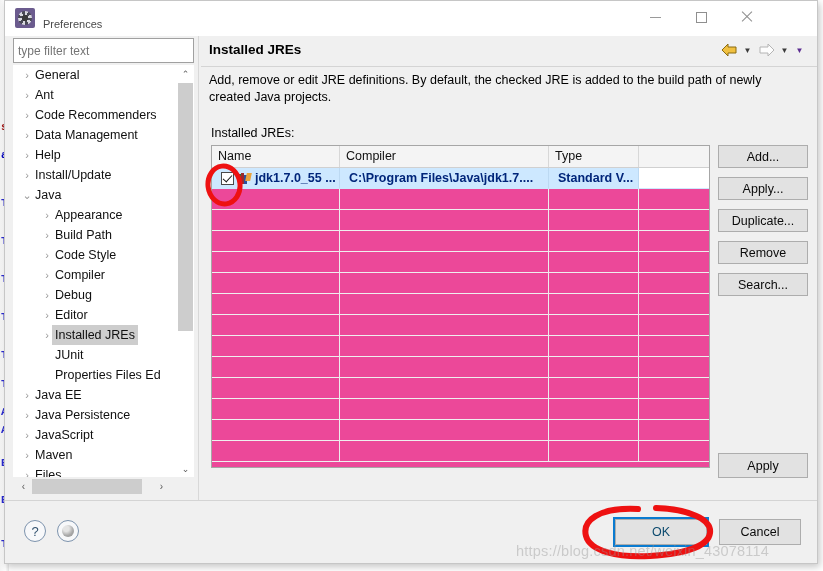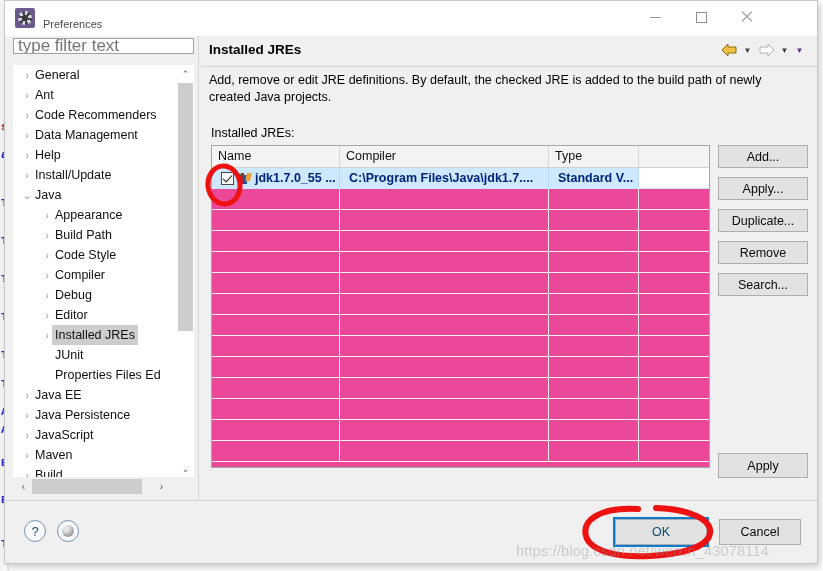--- a/index.html
+++ b/index.html
@@ -116,26 +116,26 @@
 
   
   #left-pane {
     position: absolute;
     left: 8px; top: 2px;
     width: 181px;
     height: 457px;
   }
   #filter-input {
     width: 181px;
-    height: 16px;
+    height: 25px;
     box-sizing: border-box;
     border: 1px solid #a0a0a0;
     background: #ffffff;
     font-family: "Liberation Sans", sans-serif;
-    font-size: 17px;
+    font-size: 12px;
     color: #6d6d6d;
     padding: 0 4px;
     outline: none;
   }
   #tree-wrap {
     position: absolute;
     left: 0; top: 27px;
     width: 181px;
     height: 412px;
     background: #ffffff;
@@ -538,21 +538,21 @@
             <div class="tree-item lvl2"><span class="tw">›</span><span class="lbl">Compiler</span></div>
             <div class="tree-item lvl2"><span class="tw">›</span><span class="lbl">Debug</span></div>
             <div class="tree-item lvl2"><span class="tw">›</span><span class="lbl">Editor</span></div>
             <div class="tree-item lvl2 sel"><span class="tw">›</span><span class="lbl">Installed JREs</span></div>
             <div class="tree-item lvl2"><span class="tw"></span><span class="lbl">JUnit</span></div>
             <div class="tree-item lvl2"><span class="tw"></span><span class="lbl">Properties Files Ed</span></div>
             <div class="tree-item lvl1"><span class="tw">›</span><span class="lbl">Java EE</span></div>
             <div class="tree-item lvl1"><span class="tw">›</span><span class="lbl">Java Persistence</span></div>
             <div class="tree-item lvl1"><span class="tw">›</span><span class="lbl">JavaScript</span></div>
             <div class="tree-item lvl1"><span class="tw">›</span><span class="lbl">Maven</span></div>
-            <div class="tree-item lvl1"><span class="tw">›</span><span class="lbl">Build</span></div>
+            <div class="tree-item lvl1"><span class="tw">›</span><span class="lbl">Files</span></div>
           </div>
         <div id="tree-vsb">
           <div class="arrow up">⌃</div>
           <div class="thumb"></div>
           <div class="arrow dn">⌄</div>
         </div>
       </div>
 
       <div id="tree-hsb">
         <div class="arrow lt">‹</div>

